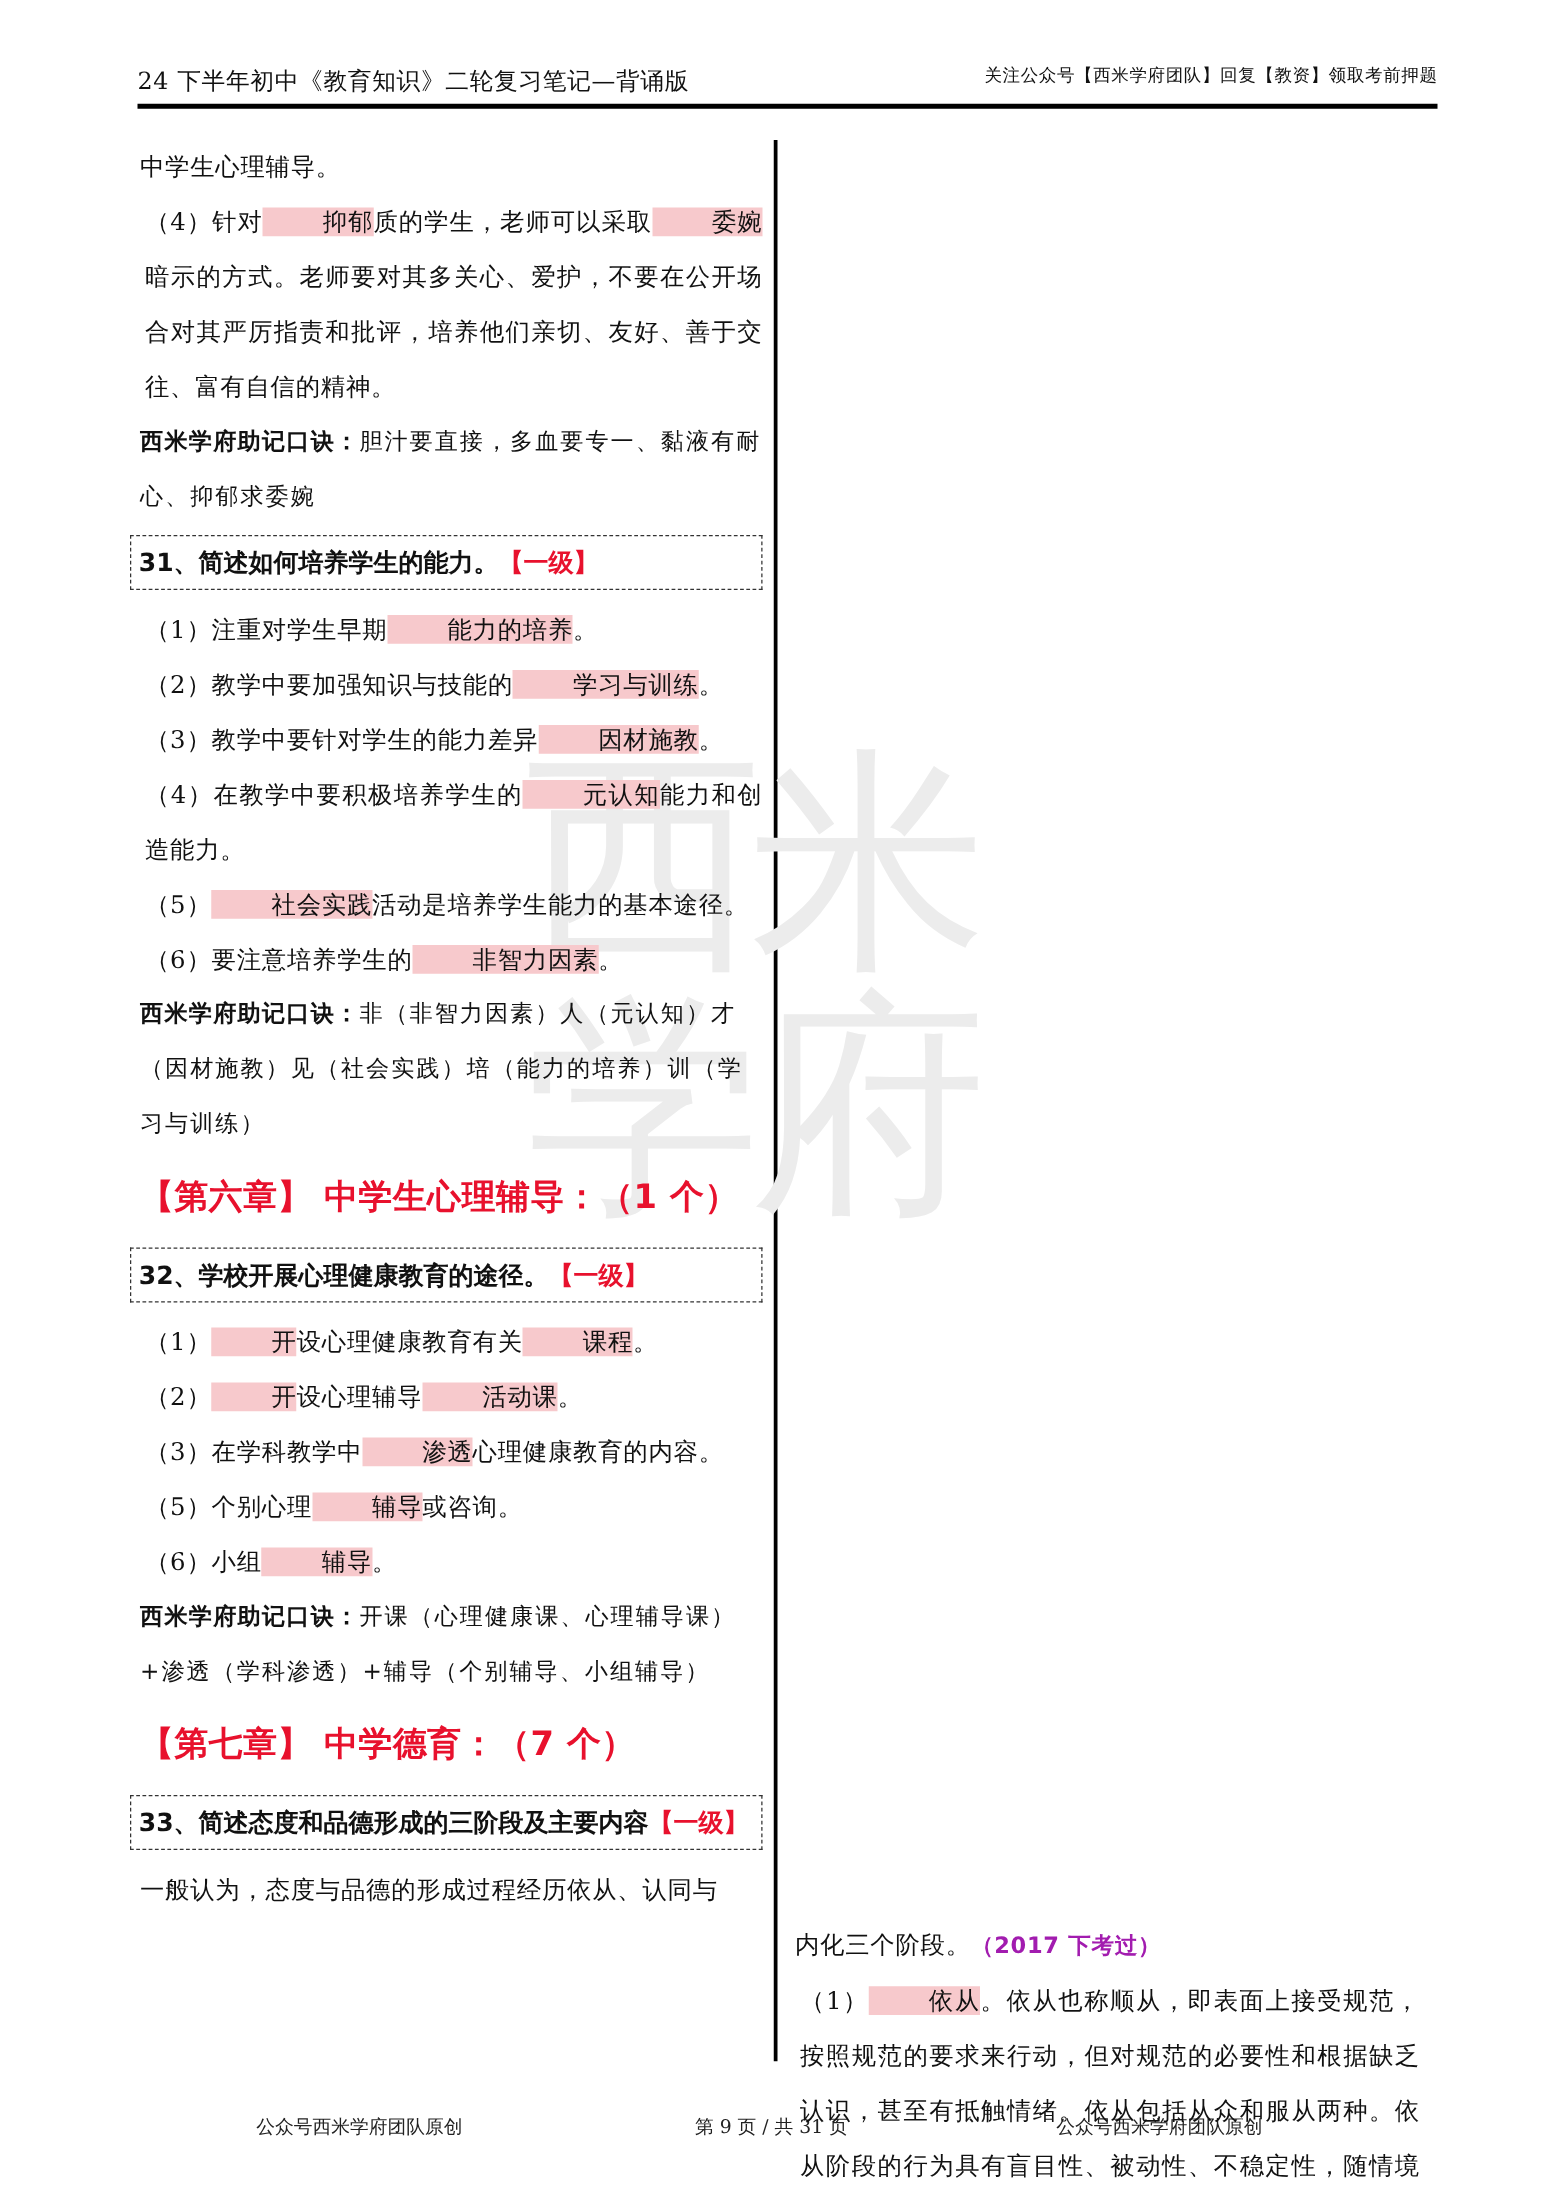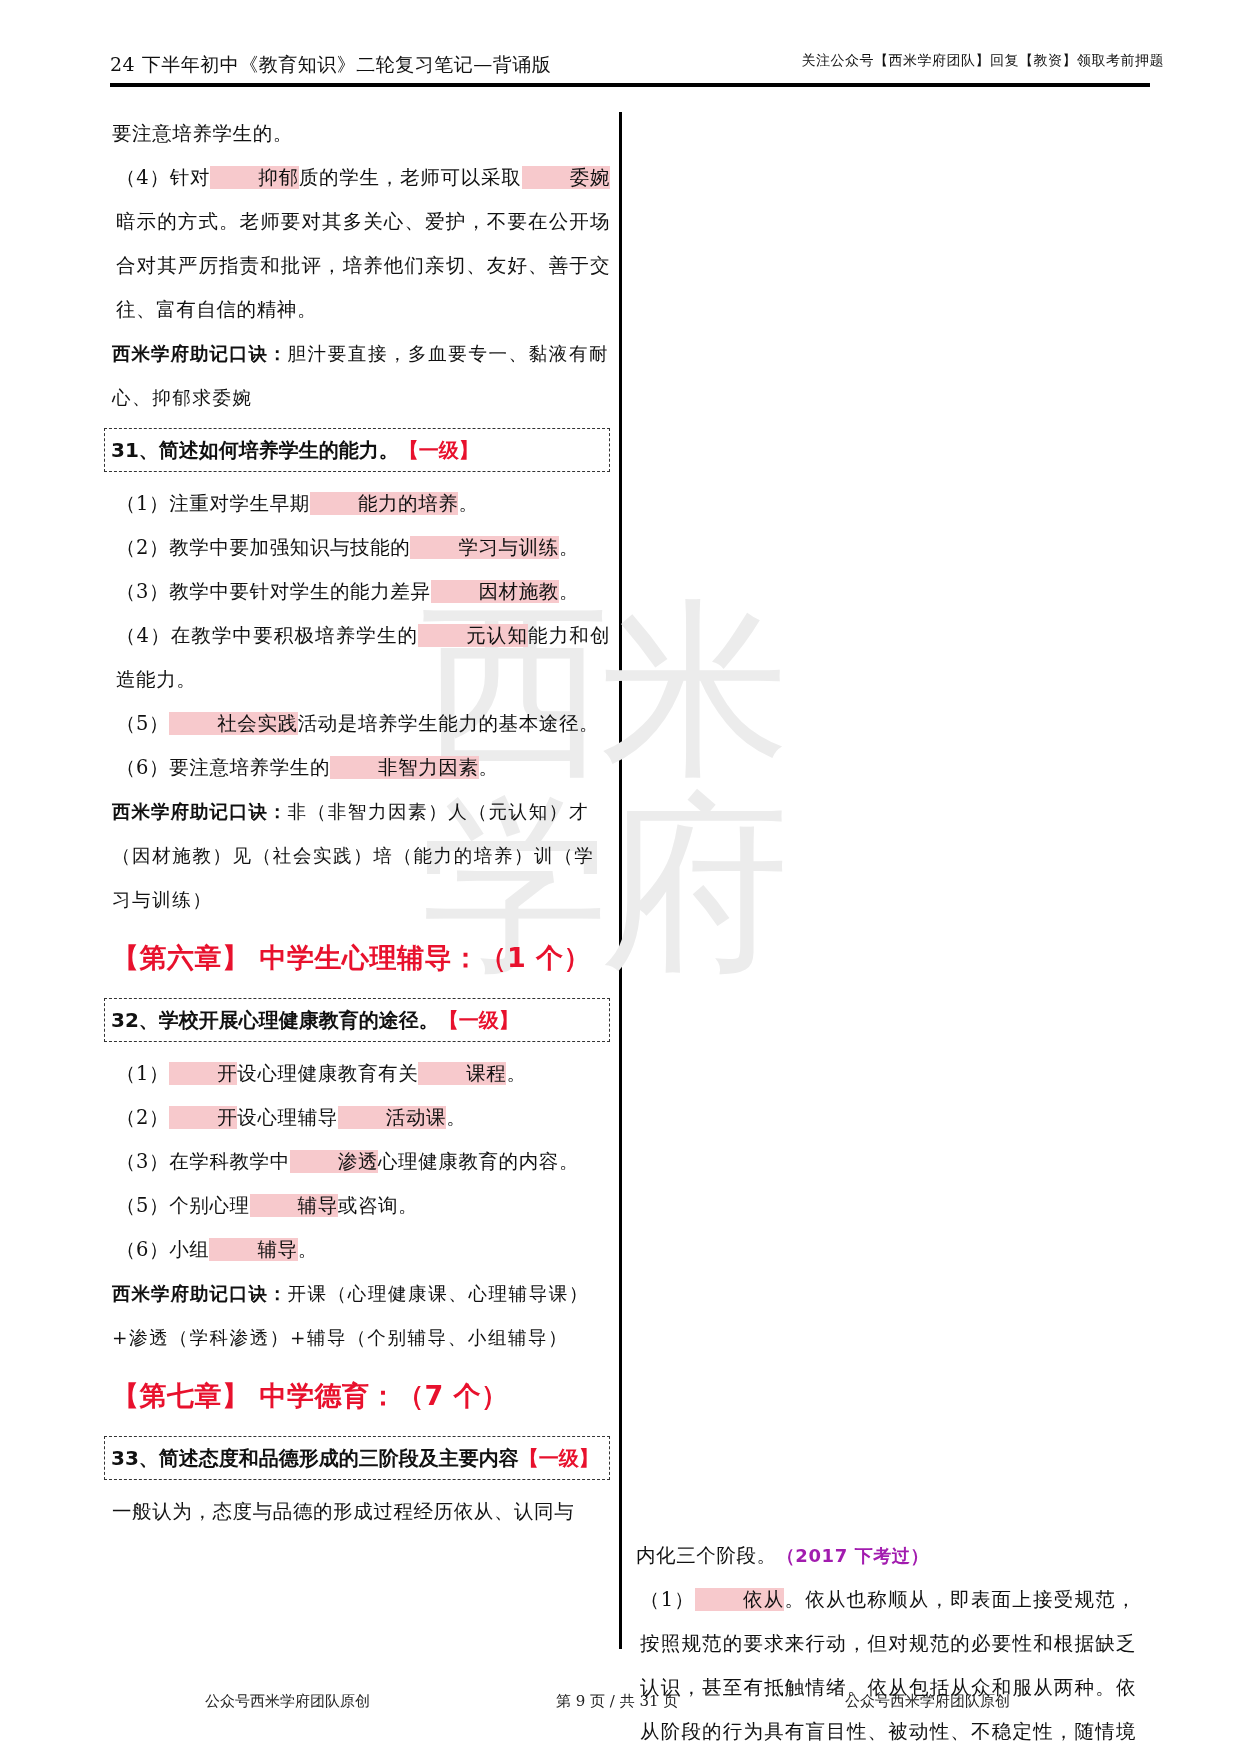--- a/index.html
+++ b/index.html
@@ -1,18 +1,18 @@
 <!DOCTYPE html>
 <html><head>
 <meta charset="utf-8">
 <style>
   html, body { margin: 0; padding: 0; background: #ffffff; }
   body { width: 1240px; height: 1754px; position: relative; overflow: hidden;
          font-family: "DejaVu Serif", "Liberation Serif", serif; color: #111; }
-  .page-header { position: absolute; left: 110px; right: 76px; top: 52px; height: 26px; }
+  .page-header { position: absolute; left: 110px; right: 90px; top: 52px; height: 26px; }
   .page-header .left { position: absolute; left: 0; top: 0; font-size: 19px; letter-spacing: 0.5px; }
   .page-header .right { position: absolute; right: 0; top: 0; font-size: 14px; letter-spacing: 0.5px; }
   .header-rule { position: absolute; left: 110px; right: 90px; top: 83px; height: 4px; background: #000; }
   .divider { position: absolute; left: 619px; top: 112px; width: 3px; height: 1537px; background: #000; }
   .col { position: absolute; top: 112px; }
   .col-left { left: 112px; width: 498px; }
   .col-right { left: 636px; width: 500px; }
   .p { font-size: 19.5px; line-height: 44px; margin: 0; text-align: justify; letter-spacing: 0.6px; }
   .p.indent { padding-left: 4px; }
   .hl { background: #f7c9cc; padding-left: 48px; }
@@ -38,21 +38,21 @@
 </div>
 <div class="header-rule"></div>
 <div class="divider"></div>
 
 <div class="watermark" style="left:420px; top:595px;">西</div>
 <div class="watermark" style="left:600px; top:595px;">米</div>
 <div class="watermark" style="left:420px; top:790px;">学</div>
 <div class="watermark" style="left:600px; top:790px;">府</div>
 
 <div class="col col-left content-layer">
-  <p class="p">要注意培养学生的。</p>
+  <p class="p">中学生心理辅导。</p>
   <p class="p indent"><span>（4）针对</span><span class="hl">抑郁</span><span>质的学生，老师可以采取</span><span class="hl">委婉</span><span>暗示的方式。老师要对其多关心、爱护，不要在公开场合对其严厉指责和批评，培养他们亲切、友好、善于交往、富有自信的精神。</span></p>
   <p class="mn"><b>西米学府助记口诀：</b><span>胆汁要直接，多血要专一、黏液有耐心、抑郁求委婉</span></p>
 
   <div class="qbox"><span>31、简述如何培养学生的能力。</span><span class="lvl">【一级】</span></div>
   <p class="p indent"><span>（1）注重对学生早期</span><span class="hl">能力的培养</span><span>。</span></p>
   <p class="p indent"><span>（2）教学中要加强知识与技能的</span><span class="hl">学习与训练</span><span>。</span></p>
   <p class="p indent"><span>（3）教学中要针对学生的能力差异</span><span class="hl">因材施教</span><span>。</span></p>
   <p class="p indent"><span>（4）在教学中要积极培养学生的</span><span class="hl">元认知</span><span>能力和创造能力。</span></p>
   <p class="p indent"><span>（5）</span><span class="hl">社会实践</span><span>活动是培养学生能力的基本途径。</span></p>
   <p class="p indent"><span>（6）要注意培养学生的</span><span class="hl">非智力因素</span><span>。</span></p>

